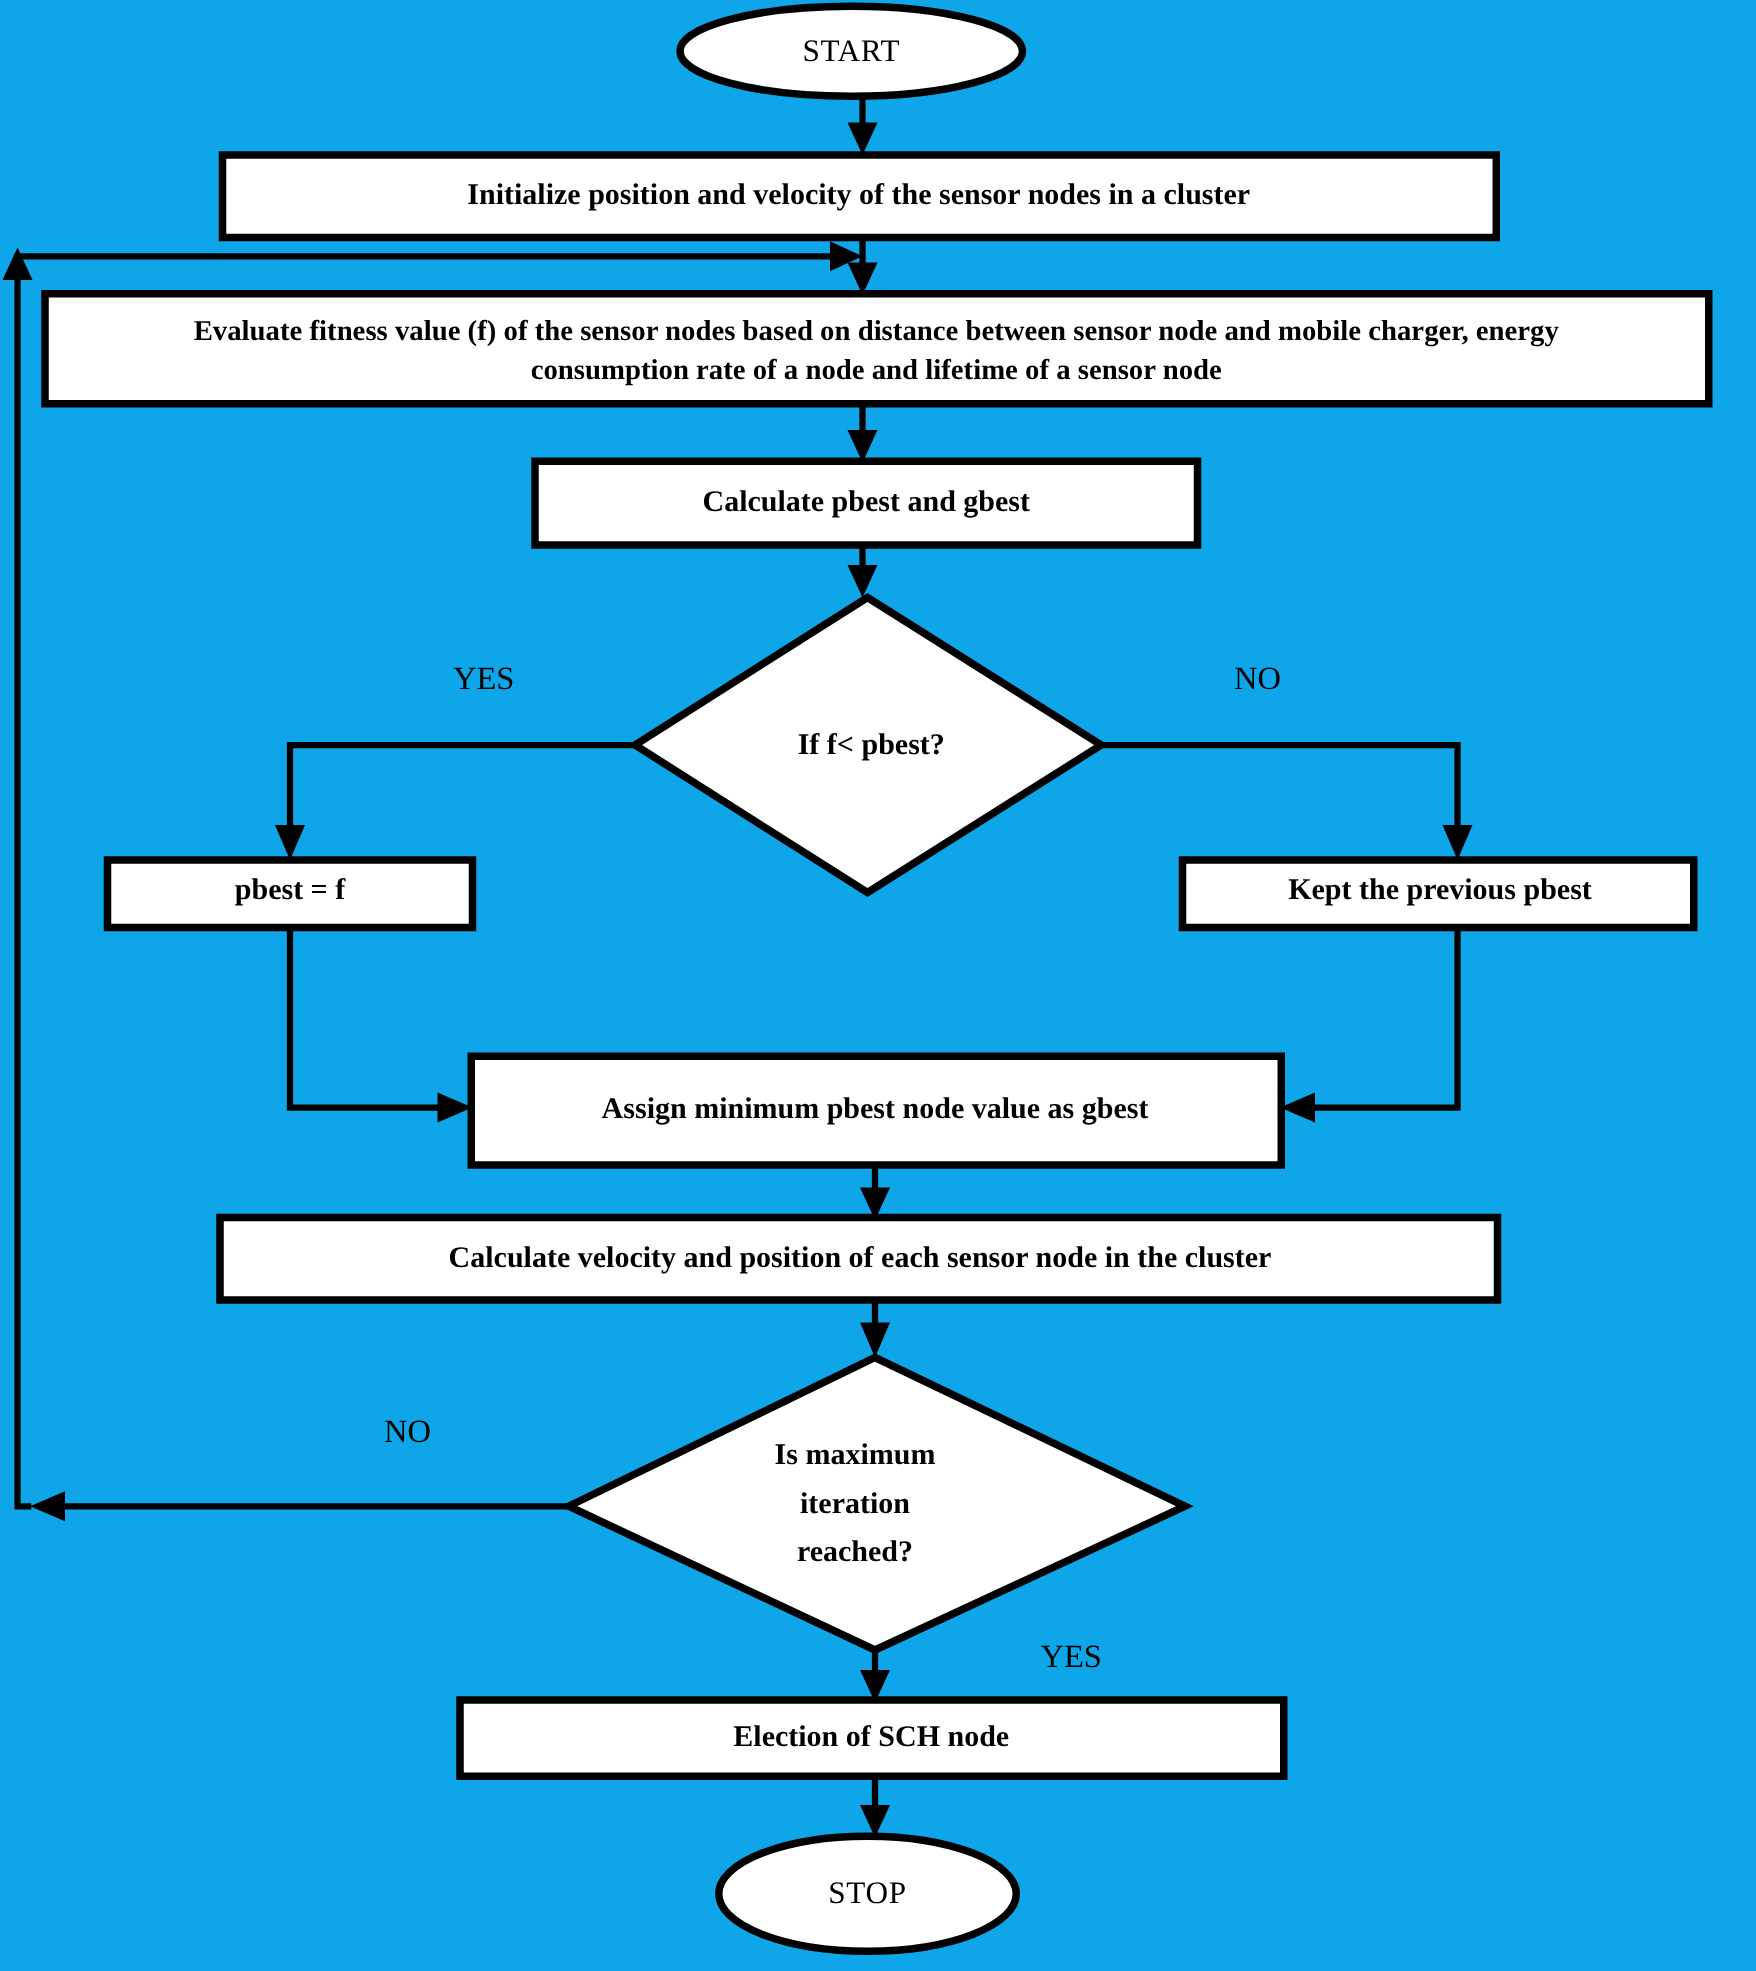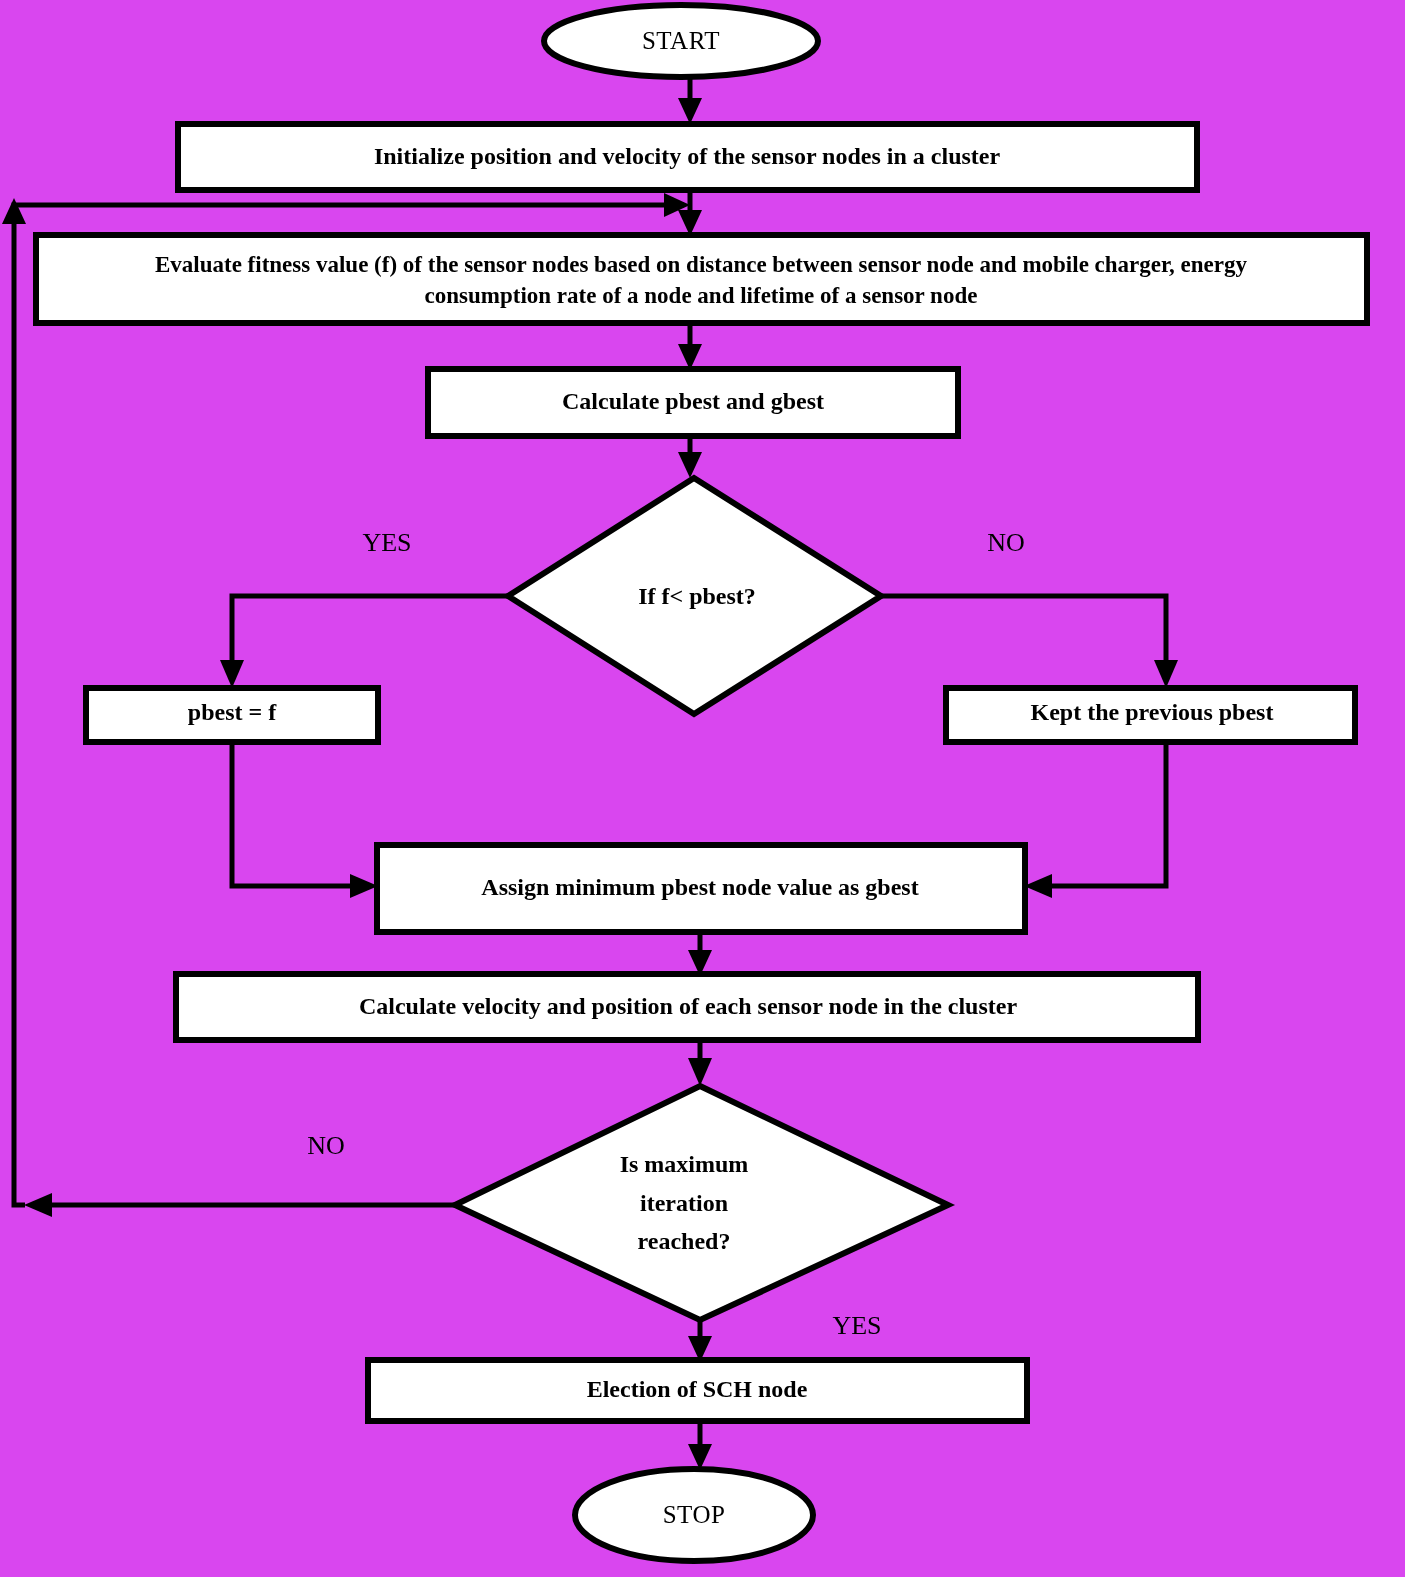--- a/index.html
+++ b/index.html
@@ -10,21 +10,21 @@
   body {
     width: 1405px;
     height: 1577px;
     font-family: "Liberation Serif", "DejaVu Serif", serif;
     overflow: hidden;
   }
   #flowchart-root {
     position: relative;
     width: 1405px;
     height: 1577px;
-    background: #d946ef;
+    background: #0ea5e9;
   }
   svg.chart {
     position: absolute;
     top: 0;
     left: 0;
     width: 1405px;
     height: 1577px;
     display: block;
   }
   .shape-stroke {

